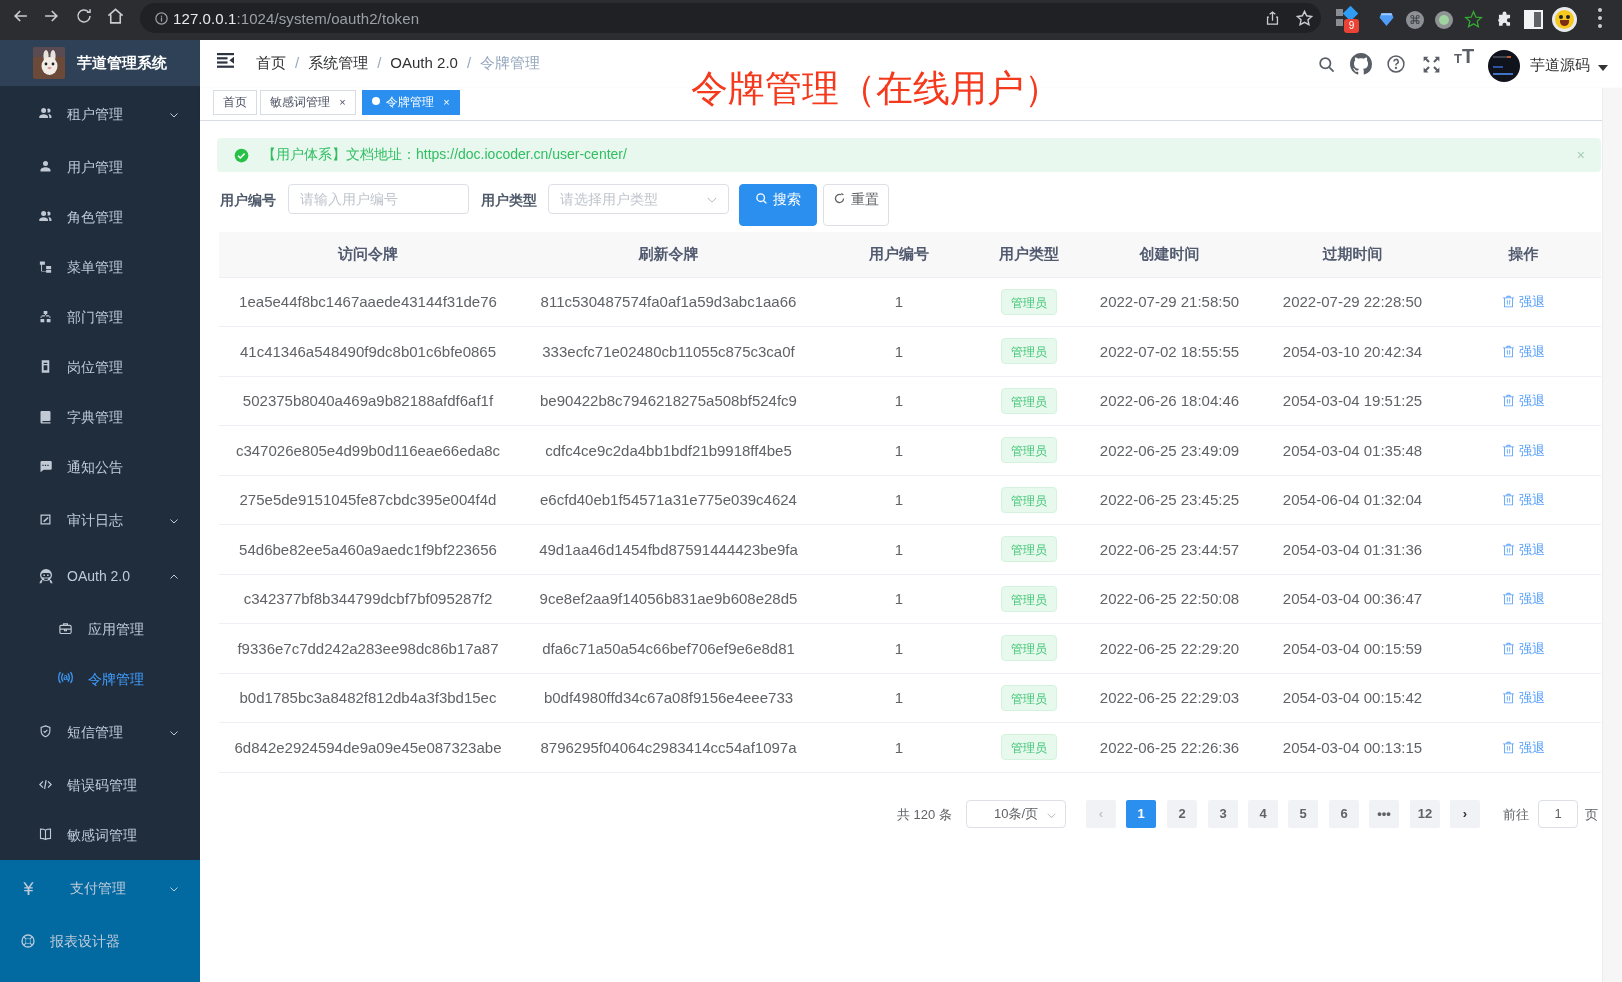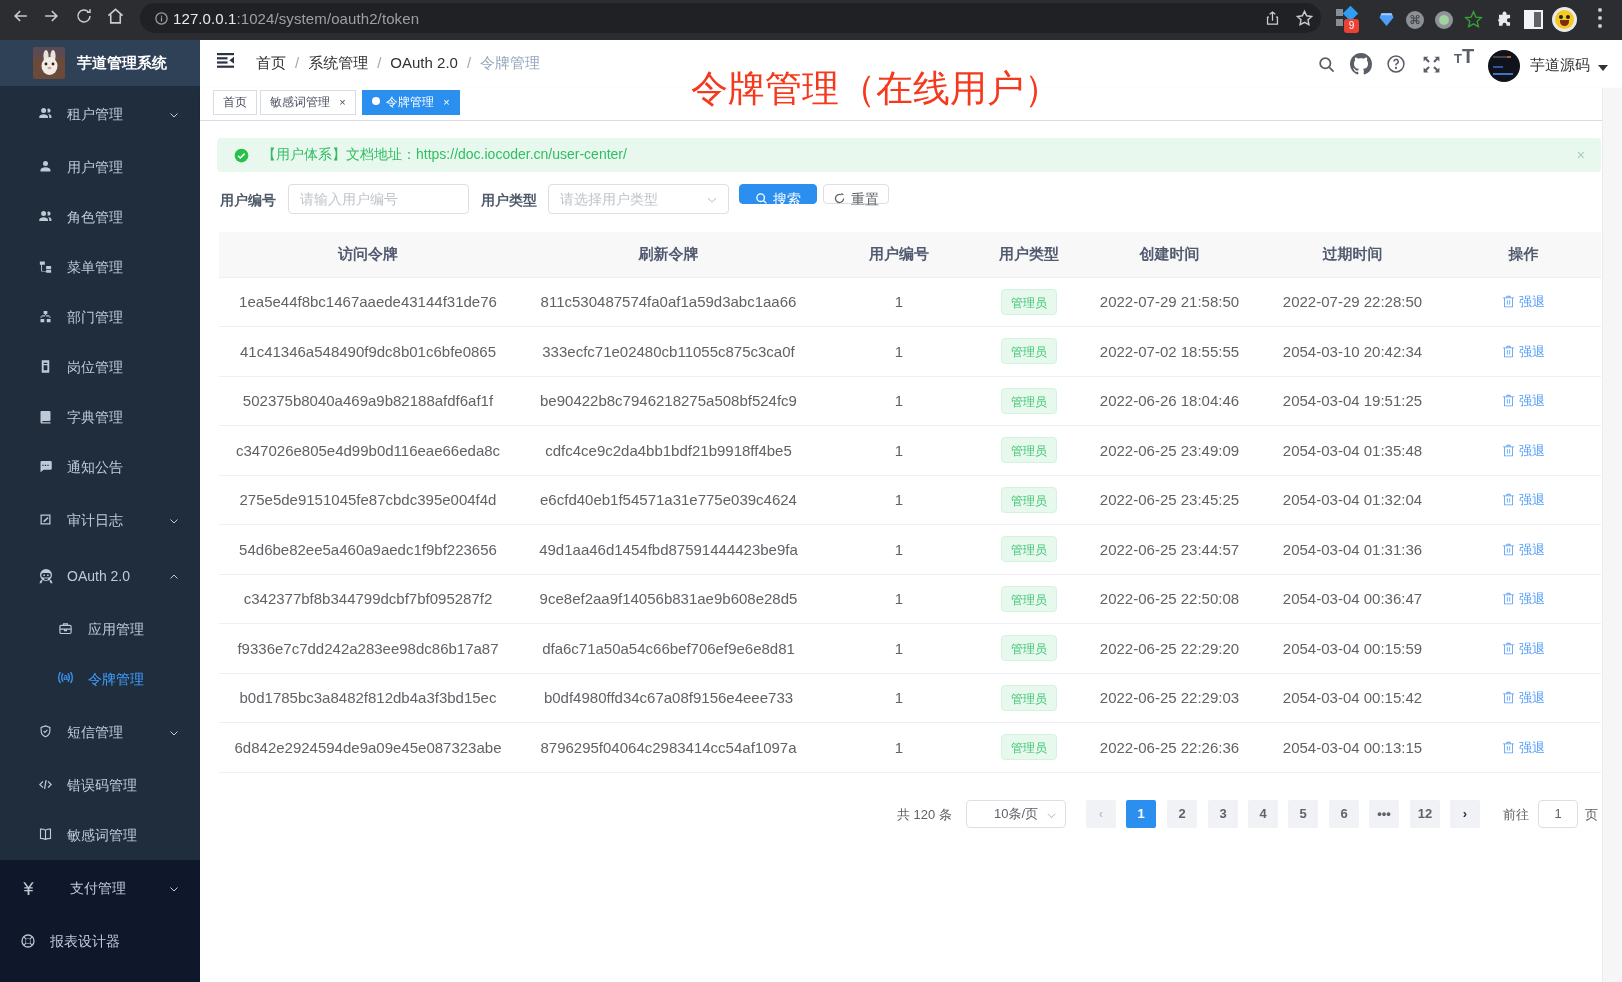--- a/index.html
+++ b/index.html
@@ -4,21 +4,21 @@
 <style>
 * { margin:0; padding:0; box-sizing:border-box; }
 html,body { width:1622px; height:982px; overflow:hidden; }
 body { font-family:"Liberation Sans", sans-serif; position:relative; background:#fff; }
 
 #chrome { position:absolute; left:0; top:0; width:1622px; height:40px; background:#2b2d30; }
 #urlpill { position:absolute; left:140px; top:3px; width:1181px; height:30px; border-radius:15px; background:#202124; }
 #urltext { position:absolute; left:33px; top:7px; font-size:15px; color:#e8eaed; letter-spacing:0.1px; }
 #urltext .dim { color:#9aa0a6; }
 
-#sidebar { position:absolute; left:0; top:40px; width:220px; height:942px; background:#0f172a; }
+#sidebar { position:absolute; left:0; top:40px; width:220px; height:942px; background:#0369a1; }
 #logo { position:absolute; left:0; top:0; width:200px; height:46px; background:#2f4156; }
 #logobox { position:absolute; left:33px; top:7px; width:32px; height:32px; border-radius:2px; overflow:hidden; }
 #logotitle { position:absolute; left:77px; top:14px; font-size:15px; font-weight:bold; color:#fff; }
 #menu { position:absolute; left:0; top:46px; width:200px; }
 .mi { position:relative; width:200px; color:#bfcbd9; font-size:14px;padding-left:10px; }
 .mi.dark { background:#1f2d3d; }
 .mi .txt { position:absolute; }
 .mi .ic { position:absolute; opacity:.95; }
 
 #main { position:absolute; left:200px; top:40px; width:1422px; height:942px; background:#fff; }
@@ -33,21 +33,21 @@
 .tag .x { margin-left:6px; font-size:11px; }
 #content { position:absolute; left:0; top:81px; width:1402px; height:861px; background:#fff; }
 #scrollgutter { position:absolute; left:1402px; top:48px; width:20px; height:894px; background:#f6f6f6; border-left:1px solid #ececec; }
 
 #alert { position:absolute; left:17px; top:17px; width:1384px; height:34px; background:#e9f8ee; border-radius:4px; }
 #alert .atext { position:absolute; left:45px; top:8px; font-size:14px; color:#2fbe62; }
 #alert .ax { position:absolute; right:16px; top:9px; color:#a3cdb3; font-size:14px; }
 
 .flabel { position:absolute; top:71px; font-size:14px; font-weight:bold; color:#4e5969; }
 .finput { position:absolute; top:63px; height:30px; border:1px solid #dcdfe6; border-radius:4px; background:#fff; font-size:14px; color:#bfc4cc; line-height:28px; padding-left:11px; }
-.btn { position:absolute; top:63px; height:20px; border-radius:4px; font-size:14px; line-height:28px; text-align:center; }
+.btn { position:absolute; top:63px; height:42px; border-radius:4px; font-size:14px; line-height:28px; text-align:center; }
 #btnsearch { left:539px; width:78px; background:#2b8ff0; color:#fff; border:1px solid #2b8ff0; }
 #btnreset { left:623px; width:66px; background:#fff; color:#606266; border:1px solid #dcdfe6; }
 
 #tbl { position:absolute; left:19px; top:111px; width:1382px; border-collapse:collapse; table-layout:fixed; font-size:15px; }
 #tbl th { background:#f8f8f9; color:#515a6e; font-weight:bold; height:45px; border-bottom:1px solid #ebeef5; text-align:center; }
 #tbl td { height:49.5px; border-bottom:1px solid #eef0f5; color:#606266; text-align:center; font-weight:400; }
 .gtag { display:inline-block; width:56px; height:26px; line-height:26px; background:#e7f9ec; color:#41c577; border:1px solid #d4f3df; border-radius:4px; font-size:12px; }
 .kick { color:#4f9bfb; font-size:13px; }
 
 #pager { position:absolute; left:0; top:679px; width:1401px; height:28px; font-size:13px; color:#606266; }
@@ -395,21 +395,21 @@
             <td><span class="kick"><svg width="13" height="13" viewBox="0 0 1024 1024" fill="#4f9bfb" style="vertical-align:-2px;margin-right:4px">
                   <path d="M160 256H96a32 32 0 0 1 0-64h256V95.936a32 32 0 0 1 32-32h256a32 32 0 0 1 32 32V192h256a32 32 0 1 1 0 64h-64v672a32 32 0 0 1-32 32H192a32 32 0 0 1-32-32V256zm448-64v-64H416v64h192zM224 896h576V256H224v640zm192-128a32 32 0 0 1-32-32V416a32 32 0 0 1 64 0v320a32 32 0 0 1-32 32zm192 0a32 32 0 0 1-32-32V416a32 32 0 0 1 64 0v320a32 32 0 0 1-32 32z"></path>
                 </svg>强退</span></td>
           </tr>
 <tr>
             <td>275e5de9151045fe87cbdc395e004f4d</td>
             <td>e6cfd40eb1f54571a31e775e039c4624</td>
             <td>1</td>
             <td><span class="gtag">管理员</span></td>
             <td>2022-06-25 23:45:25</td>
-            <td>2054-03-04 01:32:04</td>
+            <td>2054-06-04 01:32:04</td>
             <td><span class="kick"><svg width="13" height="13" viewBox="0 0 1024 1024" fill="#4f9bfb" style="vertical-align:-2px;margin-right:4px">
                   <path d="M160 256H96a32 32 0 0 1 0-64h256V95.936a32 32 0 0 1 32-32h256a32 32 0 0 1 32 32V192h256a32 32 0 1 1 0 64h-64v672a32 32 0 0 1-32 32H192a32 32 0 0 1-32-32V256zm448-64v-64H416v64h192zM224 896h576V256H224v640zm192-128a32 32 0 0 1-32-32V416a32 32 0 0 1 64 0v320a32 32 0 0 1-32 32zm192 0a32 32 0 0 1-32-32V416a32 32 0 0 1 64 0v320a32 32 0 0 1-32 32z"></path>
                 </svg>强退</span></td>
           </tr>
 <tr>
             <td>54d6be82ee5a460a9aedc1f9bf223656</td>
             <td>49d1aa46d1454fbd87591444423be9fa</td>
             <td>1</td>
             <td><span class="gtag">管理员</span></td>
             <td>2022-06-25 23:44:57</td>

